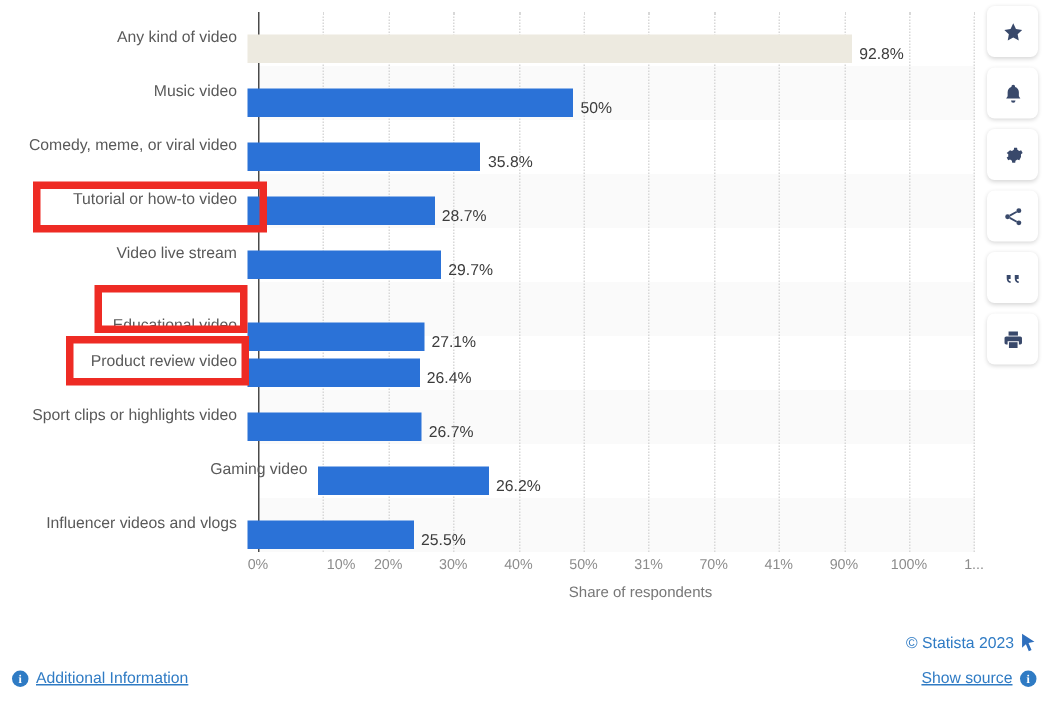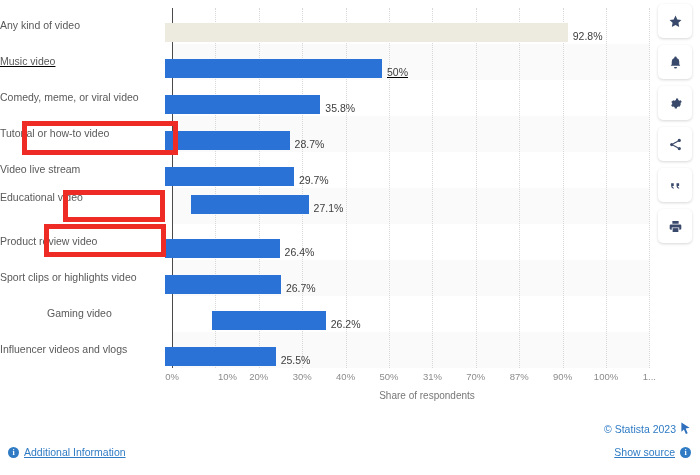--- a/index.html
+++ b/index.html
@@ -60,20 +60,21 @@
   .bar-row {
     position: absolute;
     left: 0;
     width: 660px;
     height: 34px;
     display: flex;
     align-items: center;
   }
   .cat-label {
     width: 165px;
+    text-align: right;
     padding-right: 7px;
     font-size: 10.5px;
     color: #595959;
     white-space: nowrap;
     box-sizing: border-box;
   }
   .bar-wrap {
     position: relative;
     flex: 1;
     height: 100%;
@@ -239,21 +240,21 @@
   <div id="axis-line"></div>
 
   <div id="bar-rows">
       <div class="bar-row" style="top: 8px;">
         <div class="cat-label">Any kind of video</div>
         <div class="bar-wrap">
           <div class="bar first" style="width: 402.752px; background: rgb(237, 234, 224);"></div>
           <div class="bar-value">92.8%</div>
         </div>
       </div>
-      <div class="bar-row" style="top: 44px; text-decoration: underline;">
+      <div class="bar-row" style="top: 44px;">
         <div class="cat-label">Music video</div>
         <div class="bar-wrap">
           <div class="bar" style="width: 217px; background: rgb(43, 114, 215);"></div>
           <div class="bar-value">50%</div>
         </div>
       </div>
       <div class="bar-row" style="top: 80px;">
         <div class="cat-label">Comedy, meme, or viral video</div>
         <div class="bar-wrap">
           <div class="bar" style="width: 155.372px; background: rgb(43, 114, 215);"></div>
@@ -267,21 +268,21 @@
           <div class="bar-value">28.7%</div>
         </div>
       </div>
       <div class="bar-row" style="top: 152px;">
         <div class="cat-label">Video live stream</div>
         <div class="bar-wrap">
           <div class="bar" style="width: 128.898px; background: rgb(43, 114, 215);"></div>
           <div class="bar-value">29.7%</div>
         </div>
       </div>
-      <div class="bar-row" style="top: 180px; gap: 26px;">
+      <div class="bar-row" style="top: 200px;">
         <div class="cat-label">Educational video</div>
         <div class="bar-wrap">
           <div class="bar" style="width: 117.614px; background: rgb(43, 114, 215);"></div>
           <div class="bar-value">27.1%</div>
         </div>
       </div>
       <div class="bar-row" style="top: 224px;">
         <div class="cat-label">Product review video</div>
         <div class="bar-wrap">
           <div class="bar" style="width: 114.576px; background: rgb(43, 114, 215);"></div>
@@ -313,21 +314,21 @@
 
   <div id="x-ticks">
       <div class="tick" style="left: 172px;">0%</div>
       <div class="tick" style="left: 215.4px; margin-left: 12px;">10%</div>
       <div class="tick" style="left: 258.8px;">20%</div>
       <div class="tick" style="left: 302.2px;">30%</div>
       <div class="tick" style="left: 345.6px;">40%</div>
       <div class="tick" style="left: 389px;">50%</div>
       <div class="tick" style="left: 432.4px;">31%</div>
       <div class="tick" style="left: 475.8px;">70%</div>
-      <div class="tick" style="left: 519.2px;">87%</div>
+      <div class="tick" style="left: 519.2px;">41%</div>
       <div class="tick" style="left: 562.6px;">90%</div>
       <div class="tick" style="left: 606px;">100%</div>
       <div class="tick" style="left: 649.4px;">1...</div>
     </div>
   <div id="x-axis-title">Share of respondents</div>
 
   <div id="red-boxes">
       <div class="red-box" style="left: 22px; top: 121px; width: 156px; height: 34px; border-color: rgb(238, 43, 36);"></div>
       <div class="red-box" style="left: 63px; top: 190px; width: 102px; height: 32px; border-color: rgb(238, 43, 36);"></div>
       <div class="red-box" style="left: 44px; top: 224px; width: 122px; height: 33px; border-color: rgb(238, 43, 36);"></div>

